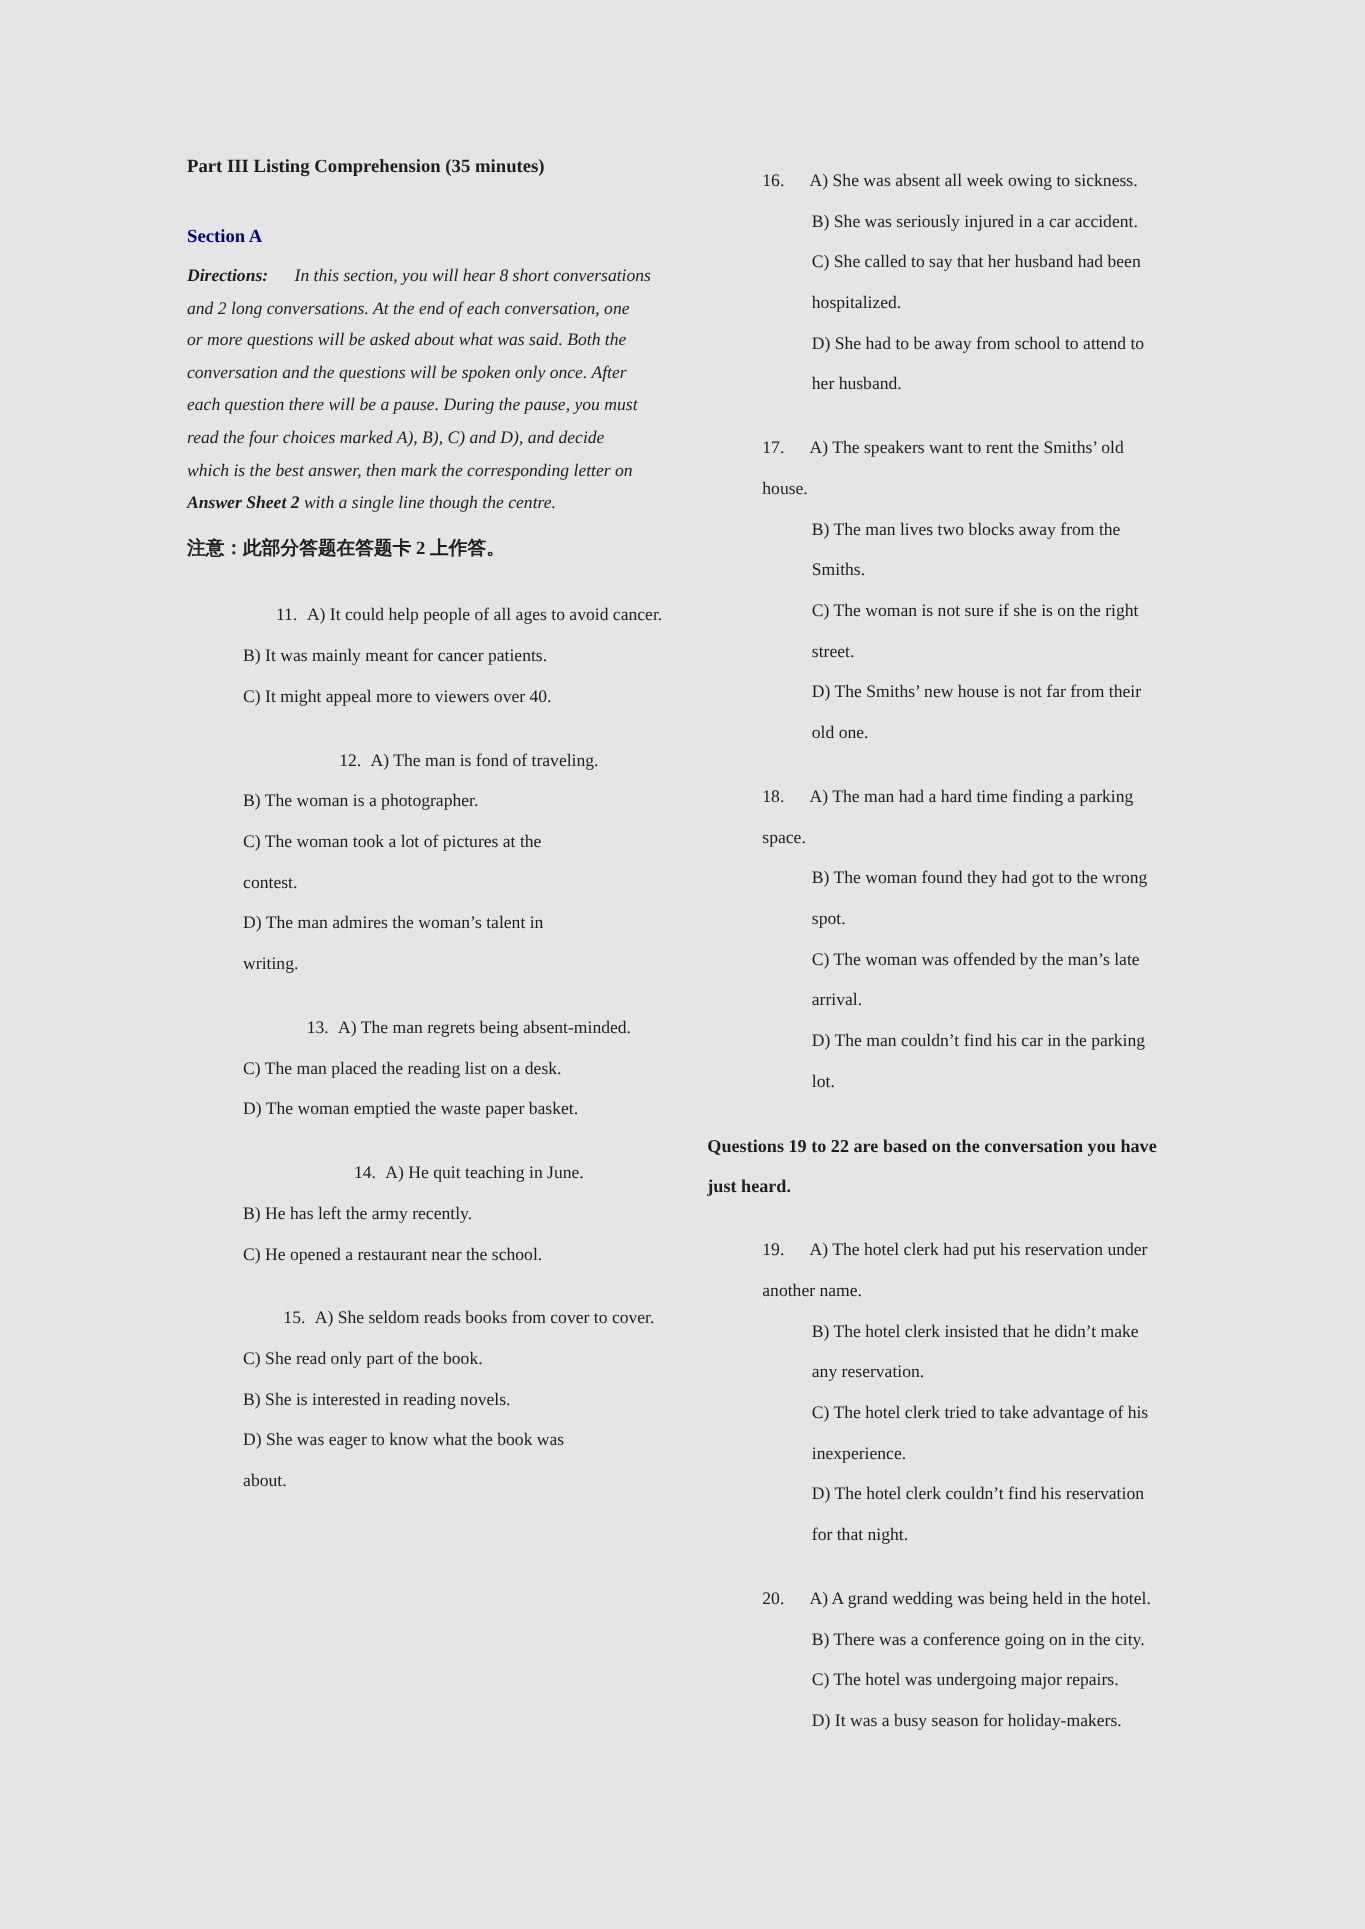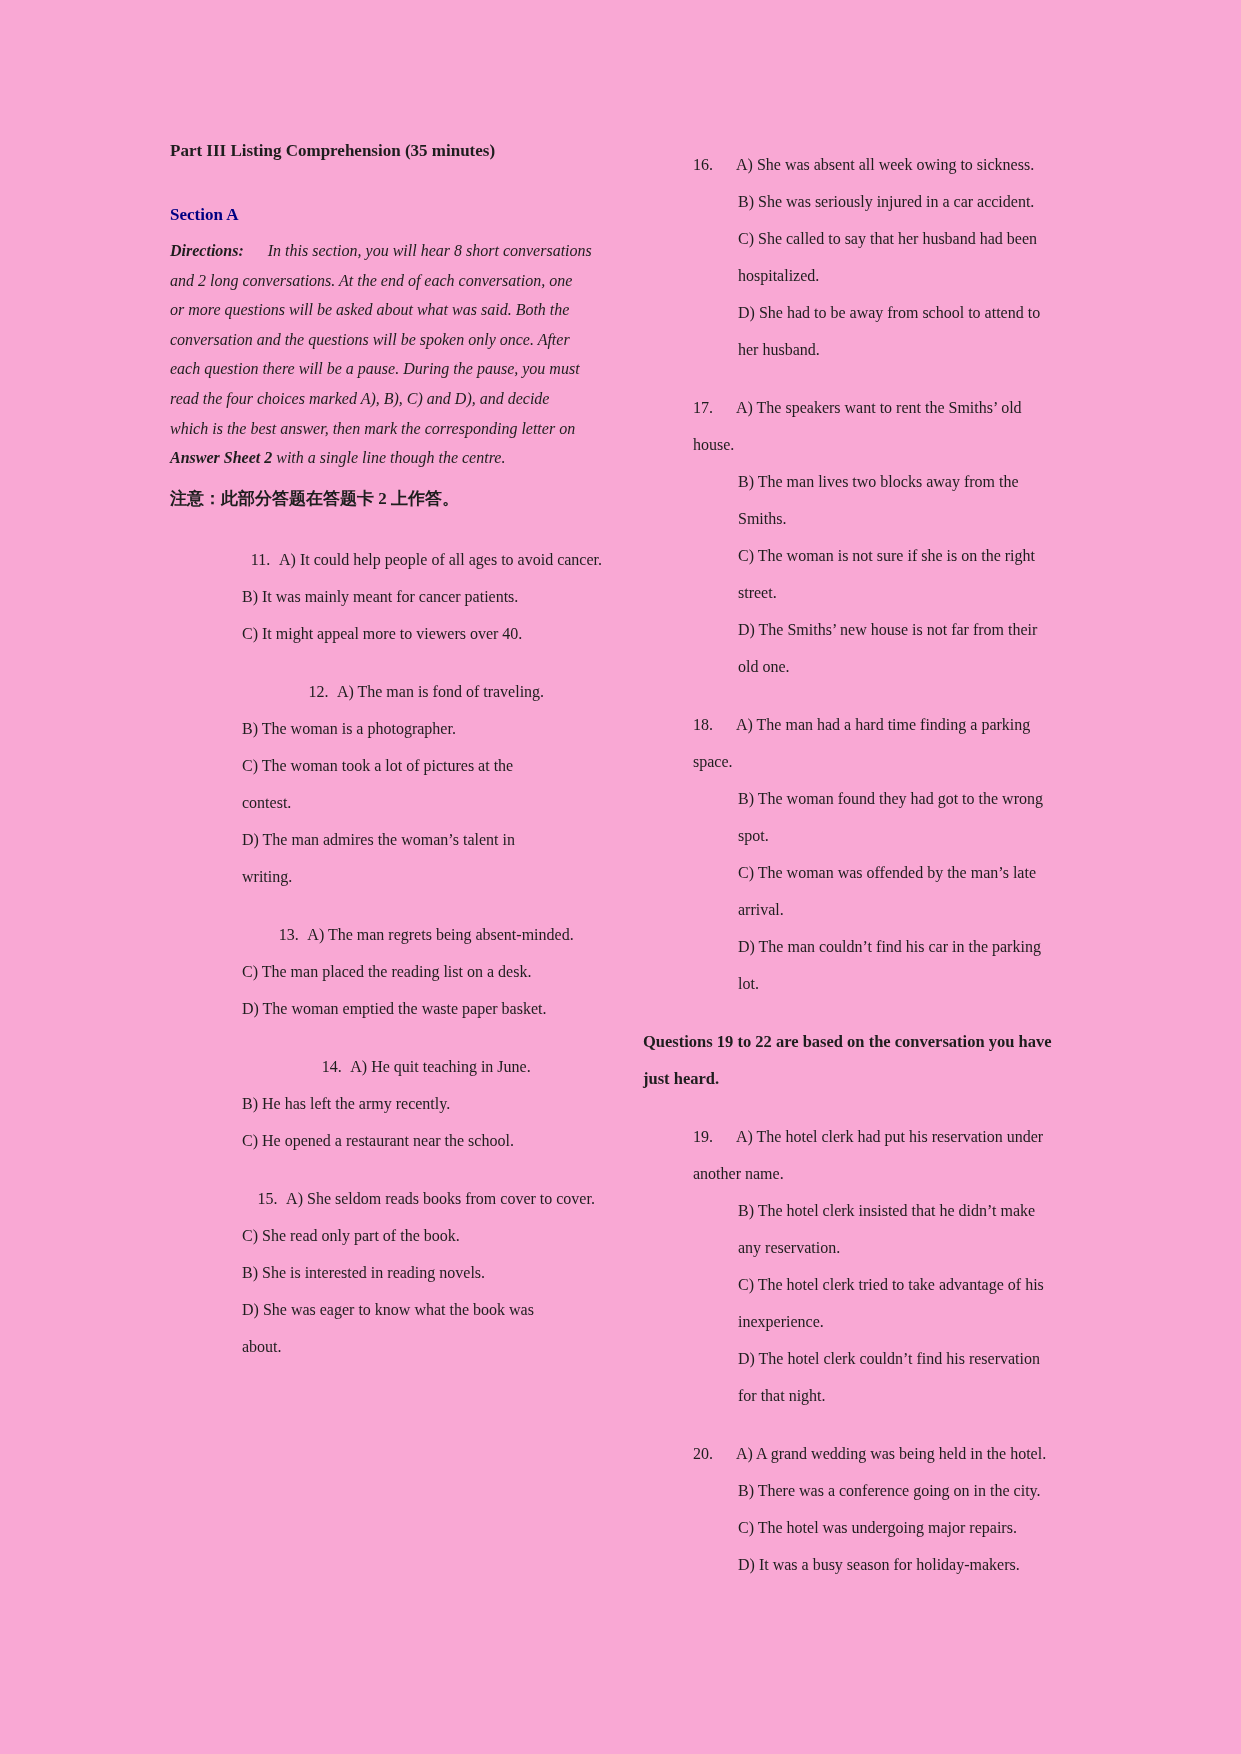--- a/index.html
+++ b/index.html
@@ -1,33 +1,33 @@
 <!DOCTYPE html>
 <html><head>
 <meta charset="utf-8">
 <style>
   html,body{margin:0;padding:0;background:#ffffff;}
   body{width:1241px;height:1754px;font-family:"Liberation Serif","DejaVu Serif",serif;color:#1e1e1e;}
-  .page{position:relative;width:1241px;height:1754px;background:#f9a8d4;overflow:hidden;}
+  .page{position:relative;width:1241px;height:1754px;background:#e5e5e5;overflow:hidden;}
   .col{position:absolute;}
   .col-left{left:170px;top:140px;width:434px;}
   .col-right{left:643px;top:146px;width:412px;}
   p{margin:0;}
   .part-title{font-size:17px;font-weight:bold;line-height:22px;}
   .section-title{font-size:17px;font-weight:bold;color:#000082;margin-top:42px;line-height:22px;}
   .directions{font-size:16px;font-style:italic;line-height:29.6px;margin-top:10px;}
   .dir-label{font-weight:bold;margin-right:24px;}
   .dir-bold{font-weight:bold;}
   .note-cn{font-size:17px;font-weight:bold;line-height:24px;margin-top:14px;font-family:"Liberation Serif","DejaVu Sans",serif;}
   .questions{font-size:16px;line-height:37px;}
   .col-left .questions{margin-top:30px;}
   .question{margin:0 0 21px 0;}
   .col-left .q-first{margin-left:70px;text-align:center;}
   .col-left .q-num{display:inline-block;width:37px;}
-  .col-left .q-opt{margin-left:72px;}
+  .col-left .q-opt{margin-left:51px;}
   .col-right .q-first{margin-left:50px;}
   .col-right .q-num{display:inline-block;width:43px;}
   .col-right .q-opt{margin-left:95px;}
   .conv-header{font-size:16.5px;font-weight:bold;line-height:37px;margin:17px 0 21px 0;}
 </style>
 </head>
 <body>
 
 <div class="page">
 

